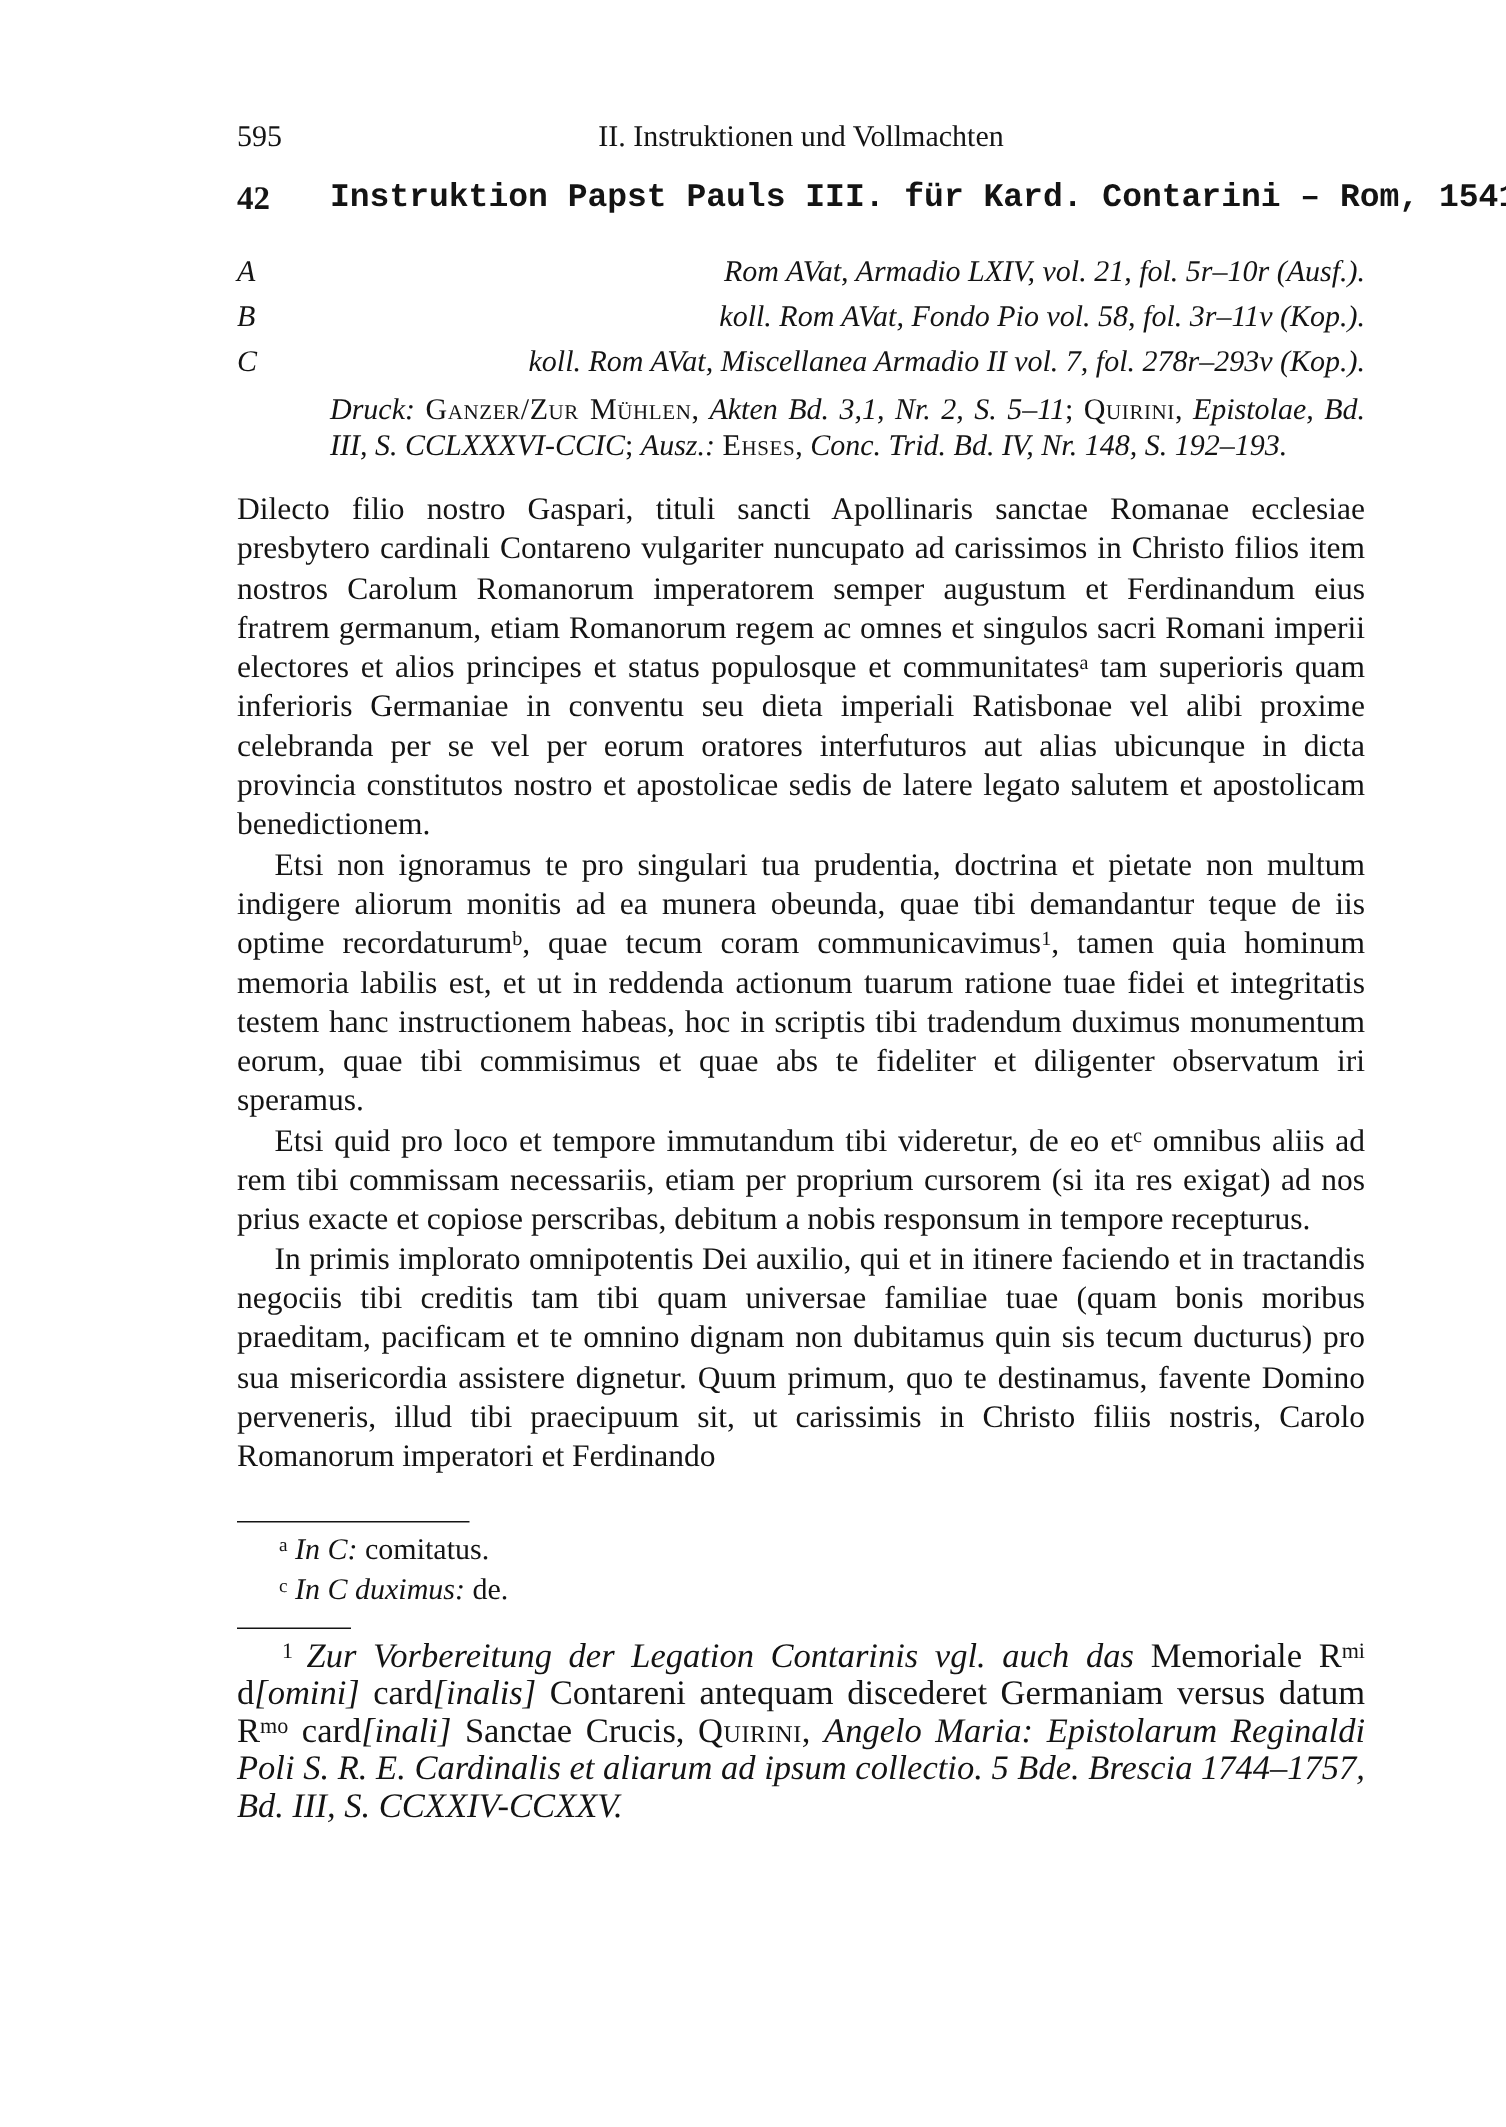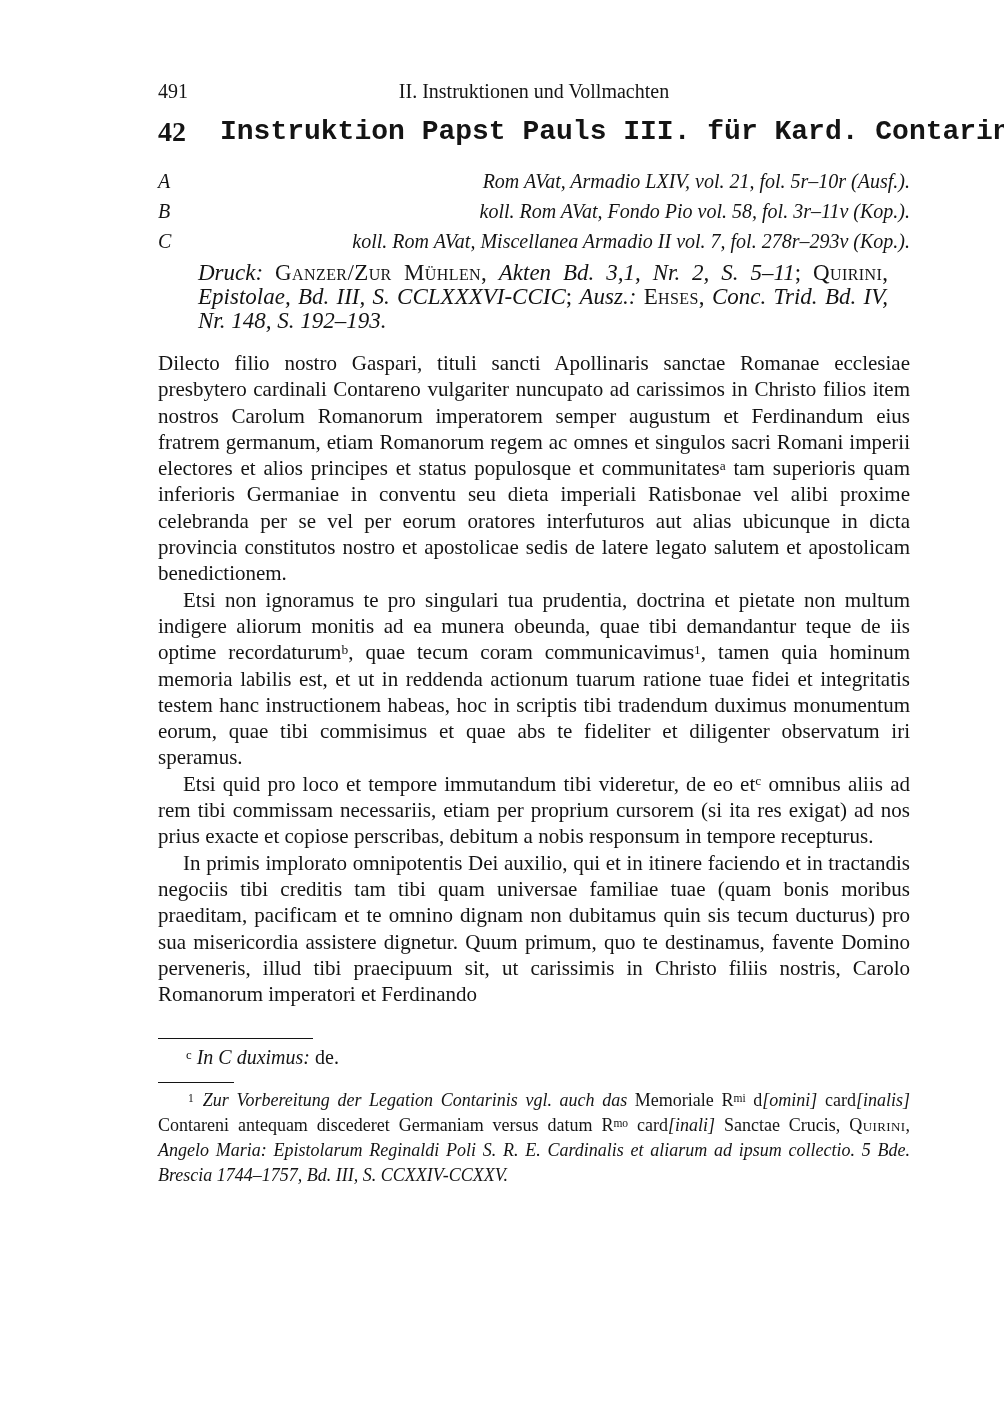--- a/index.html
+++ b/index.html
@@ -25,36 +25,36 @@
     height: 26px;
     font-size: 20px;
   }
   .page-number { position: absolute; left: 0; top: 0; }
   .running-head { display: block; text-align: center; }
   
   .entry-heading {
     display: flex;
     margin-top: 12px;
     font-weight: bold;
-    font-size: 28px;
+    font-size: 22px;
     line-height: 28px;
   }
   .entry-number { flex: 0 0 62px; }
   .entry-title { flex: 1; white-space: nowrap; }
   
   .sources { margin-top: 20px; font-size: 20px; font-style: italic; }
   .source-row { display: flex; line-height: 30px; }
   .source-label { flex: 0 0 62px; }
   .source-text { flex: 1; text-align: right; }
   
   .print-note {
-    margin-left: 40px;
+    margin-left: 62px;
     margin-top: 5px;
     width: 690px;
-    font-size: 23px;
+    font-size: 20px;
     line-height: 24px;
     text-align: justify;
   }
   
   .body-text {
     margin-top: 17px;
     font-size: 21px;
     line-height: 26.3px;
     text-align: justify;
   }
@@ -62,21 +62,21 @@
   
   .fn-rule { border-top: 1.6px solid #141414; }
   .fn-rule-letters { margin-top: 31px; width: 155px; }
   .fn-rule-numbers { margin-top: 11px; width: 76px; }
   
   .variant-notes { margin-top: 5px; font-size: 20px; line-height: 27px; }
   .variant-note { padding-left: 28px; }
   
   .footnote {
     margin-top: 5px;
-    font-size: 18px;
+    font-size: 23px;
     line-height: 25px;
     text-align: justify;
     text-indent: 30px;
   }
   .fn-marker { margin-right: 9px; }
   
   .st-i  { font-style: italic; }
   .st-sc { font-variant: small-caps; letter-spacing: 0.4px; }
   .st-sup {
     font-size: 0.64em;
@@ -85,21 +85,21 @@
     line-height: 0;
   }
 </style>
 </head>
 <body>
 
 <div class="page">
   <div class="content">
 
     <div class="running-header">
-      <span class="page-number">491</span>
+      <span class="page-number">595</span>
       <span class="running-head">II. Instruktionen und Vollmachten</span>
     </div>
 
     <div class="entry-heading">
       <span class="entry-number">42</span>
       <h1 class="entry-title" style="font-size:inherit;font-weight:inherit;font-family:Liberation Mono, monospace;">Instruktion Papst Pauls III. für Kard. Contarini – Rom, 1541 Januar 28</h1>
     </div>
 
     <div class="sources">
       <div class="source-row">
@@ -122,20 +122,24 @@
       <p class="para"><span>Dilecto filio nostro Gaspari, tituli sancti Apollinaris sanctae Romanae ecclesiae presbytero cardinali Contareno vulgariter nuncupato ad carissimos in Christo filios item nostros Carolum Romanorum imperatorem semper augustum et Ferdinandum eius fratrem germanum, etiam Romanorum regem ac omnes et singulos sacri Romani imperii electores et alios principes et status populosque et communitates</span><span class="st-sup">a</span><span> tam superioris quam inferioris Germaniae in conventu seu dieta imperiali Ratisbonae vel alibi proxime celebranda per se vel per eorum oratores interfuturos aut alias ubicunque in dicta provincia constitutos nostro et apostolicae sedis de latere legato salutem et apostolicam benedictionem.</span></p>
       <p class="para indented"><span>Etsi non ignoramus te pro singulari tua prudentia, doctrina et pietate non multum indigere aliorum monitis ad ea munera obeunda, quae tibi demandantur teque de iis optime recordaturum</span><span class="st-sup">b</span><span>, quae tecum coram communicavimus</span><span class="st-sup">1</span><span>, tamen quia hominum memoria labilis est, et ut in reddenda actionum tuarum ratione tuae fidei et integritatis testem hanc instructionem habeas, hoc in scriptis tibi tradendum duximus monumentum eorum, quae tibi commisimus et quae abs te fideliter et diligenter observatum iri speramus.</span></p>
       <p class="para indented"><span>Etsi quid pro loco et tempore immutandum tibi videretur, de eo et</span><span class="st-sup">c</span><span> omnibus aliis ad rem tibi commissam necessariis, etiam per proprium cursorem (si ita res exigat) ad nos prius exacte et copiose perscribas, debitum a nobis responsum in tempore recepturus.</span></p>
       <p class="para indented"><span>In primis implorato omnipotentis Dei auxilio, qui et in itinere faciendo et in tractandis negociis tibi creditis tam tibi quam universae familiae tuae (quam bonis moribus praeditam, pacificam et te omnino dignam non dubitamus quin sis tecum ducturus) pro sua misericordia assistere dignetur. Quum primum, quo te destinamus, favente Domino perveneris, illud tibi praecipuum sit, ut carissimis in Christo filiis nostris, Carolo Romanorum imperatori et Ferdinando</span></p>
     </div>
 
     <div class="fn-rule fn-rule-letters"></div>
 
     <div class="variant-notes">
       <div class="variant-note">
+        <span class="st-sup fn-letter">a</span>
+        <span><span class="st-i">In C:</span><span> comitatus.</span></span>
+      </div>
+      <div class="variant-note">
         <span class="st-sup fn-letter">c</span>
         <span><span class="st-i">In C duximus:</span><span> de.</span></span>
       </div>
     </div>
 
     <div class="fn-rule fn-rule-numbers"></div>
 
     <p class="footnote">
       <span class="st-sup fn-marker">1</span><span><span class="st-i">Zur Vorbereitung der Legation Contarinis vgl. auch das </span><span>Memoriale R</span><span class="st-sup">mi</span><span> d</span><span class="st-i">[omini]</span><span> card</span><span class="st-i">[inalis]</span><span> Contareni antequam discederet Germaniam versus datum R</span><span class="st-sup">mo</span><span> card</span><span class="st-i">[inali]</span><span> Sanctae Crucis, </span><span class="st-sc">Quirini</span><span>, </span><span class="st-i">Angelo Maria: Epistolarum Reginaldi Poli S. R. E. Cardinalis et aliarum ad ipsum collectio. 5 Bde. Brescia 1744–1757, Bd. III, S. CCXXIV-CCXXV.</span></span>
     </p>

